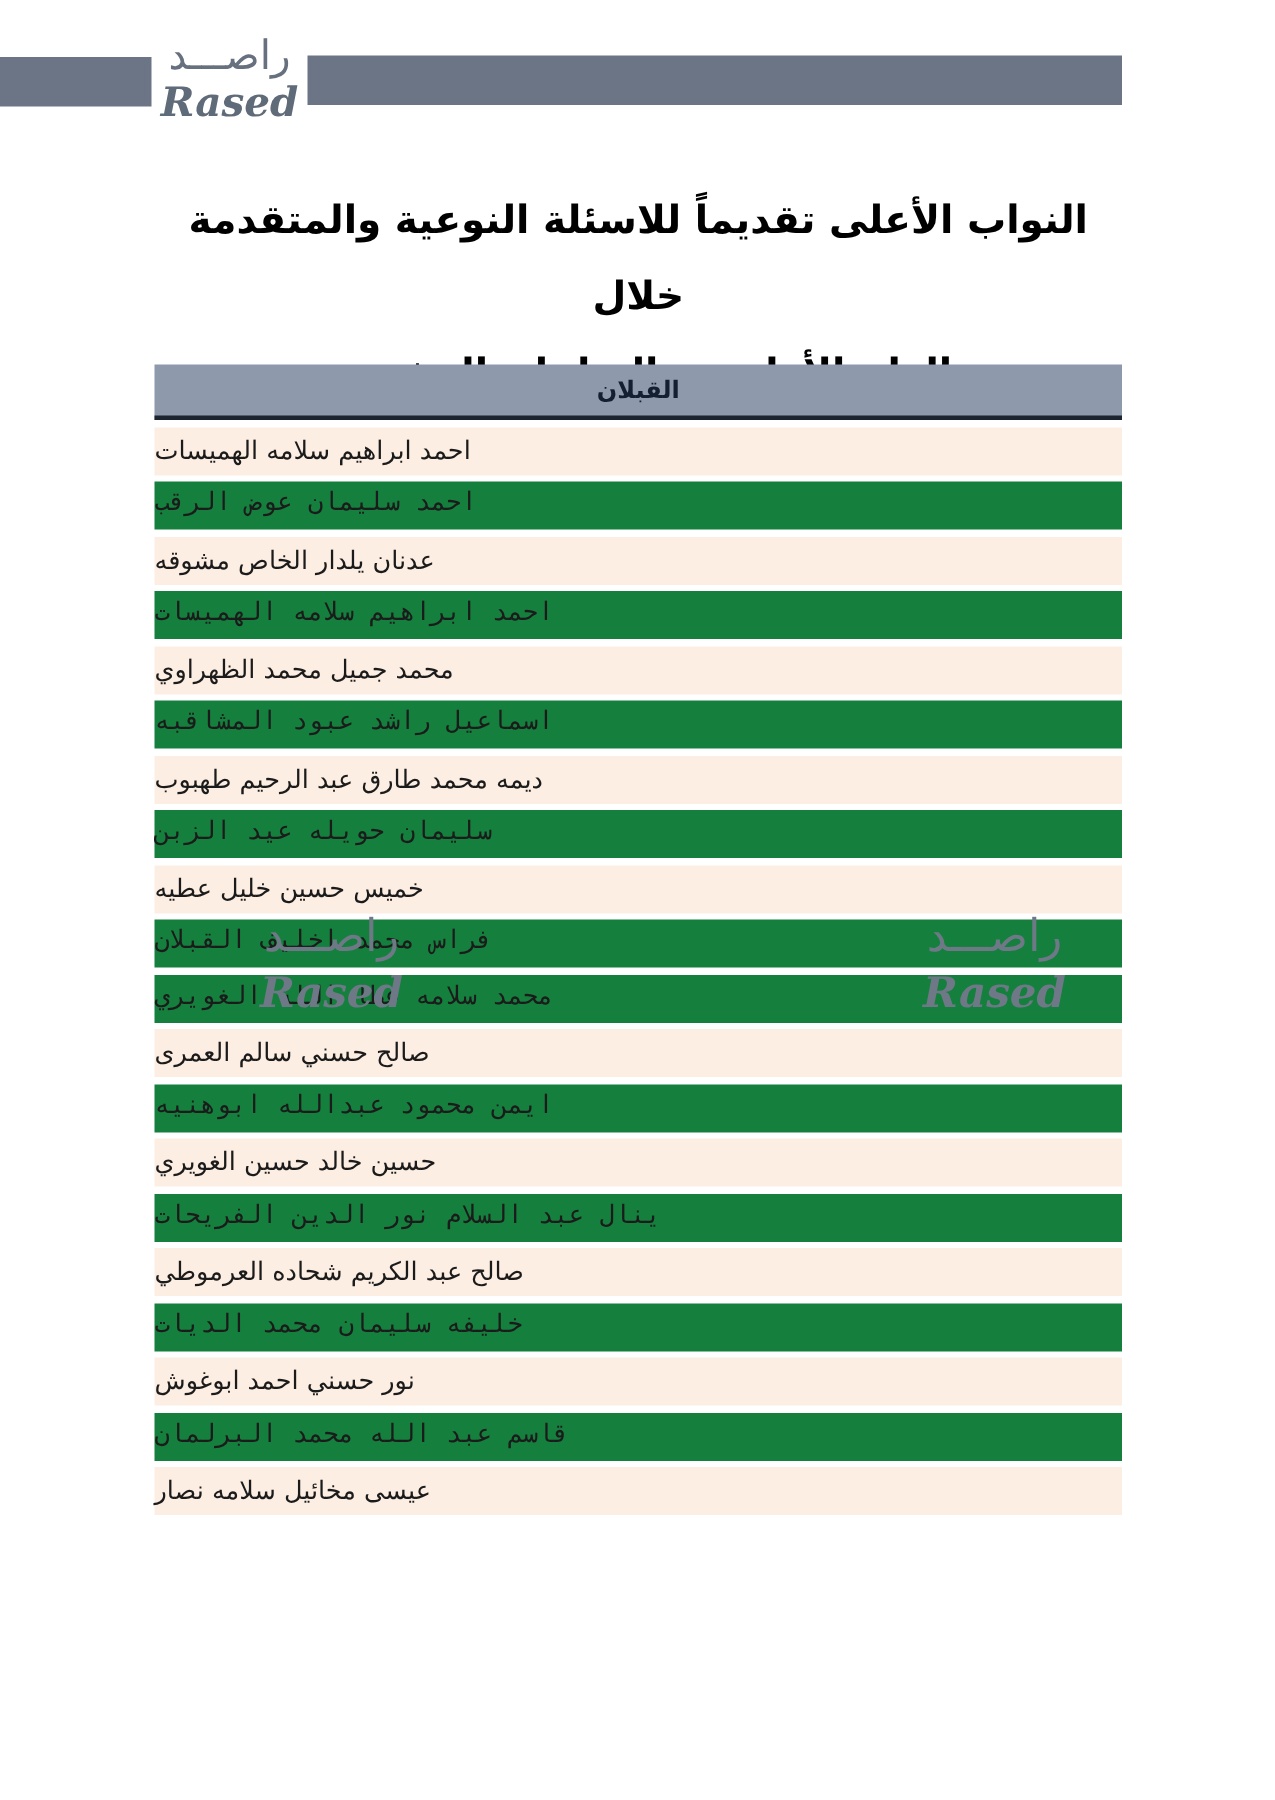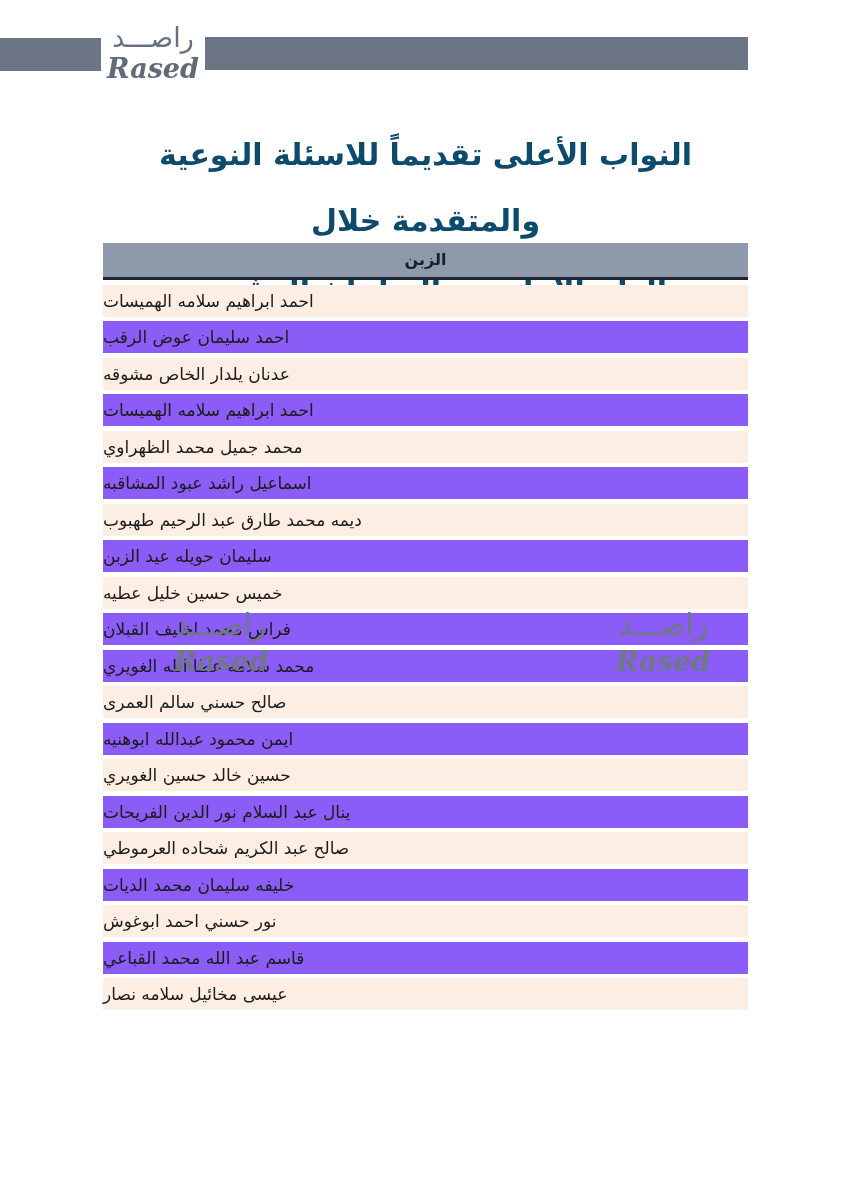--- a/index.html
+++ b/index.html
@@ -51,24 +51,24 @@
     width: 543px; height: 33px;
     background: #6b7585;
   }
   
   .title {
     position: absolute;
     left: 103px; top: 122px;
     width: 645px;
     direction: rtl;
     text-align: center;
-    font-size: 30px;
+    font-size: 26px;
     font-weight: 700;
-    color: #0c4a6e;
-    line-height: 66px;
+    color: #000000;
+    line-height: 51px;
   }
   
   .table {
     position: absolute;
     left: 103px; top: 243px;
     width: 645px;
   }
   .table-header {
     height: 34px;
     line-height: 34px;
@@ -84,21 +84,21 @@
     height: 32px;
     line-height: 32px;
     margin-top: 4.5px;
     text-align: left;
     direction: rtl;
     font-size: 17px;
     color: #1b1b1b;
     white-space: nowrap;
   }
   .row-peach { background: #fdeee3; }
-  .row-gray  { background: #8b5cf6; }
+  .row-gray  { background: #15803d; font-family: Liberation Mono, monospace; }
   
   .watermark {
     position: absolute;
     top: 606px;
     width: 140px;
     text-align: center;
     color: #6f7887;
     pointer-events: none;
   }
   .watermark .wm-arabic {
@@ -141,41 +141,41 @@
   <div class="logo-arabic">راصـــد</div>
   <div class="logo-latin">Rased</div>
   <div class="top-bar"></div>
 
   <div class="title">
     <div>النواب الأعلى تقديماً للاسئلة النوعية والمتقدمة خلال</div>
     <div>العام الأول من البرلمان العشرين</div>
   </div>
 
   <div class="table">
-    <div class="table-header">الزبن</div>
+    <div class="table-header">القبلان</div>
     <div>
         <div class="row row-peach">احمد ابراهيم سلامه الهميسات</div>
         <div class="row row-gray">احمد سليمان عوض الرقب</div>
         <div class="row row-peach">عدنان يلدار الخاص مشوقه</div>
         <div class="row row-gray">احمد ابراهيم سلامه الهميسات</div>
         <div class="row row-peach">محمد جميل محمد الظهراوي</div>
         <div class="row row-gray">اسماعيل راشد عبود المشاقبه</div>
         <div class="row row-peach">ديمه محمد طارق عبد الرحيم طهبوب</div>
         <div class="row row-gray">سليمان حويله عيد الزبن</div>
         <div class="row row-peach">خميس حسين خليل عطيه</div>
         <div class="row row-gray">فراس محمد اخليف القبلان</div>
         <div class="row row-gray">محمد سلامه عطا الله الغويري</div>
         <div class="row row-peach">صالح حسني سالم العمرى</div>
         <div class="row row-gray">ايمن محمود عبدالله ابوهنيه</div>
         <div class="row row-peach">حسين خالد حسين الغويري</div>
         <div class="row row-gray">ينال عبد السلام نور الدين الفريحات</div>
         <div class="row row-peach">صالح عبد الكريم شحاده العرموطي</div>
         <div class="row row-gray">خليفه سليمان محمد الديات</div>
         <div class="row row-peach">نور حسني احمد ابوغوش</div>
-        <div class="row row-gray">قاسم عبد الله محمد القباعي</div>
+        <div class="row row-gray">قاسم عبد الله محمد البرلمان</div>
         <div class="row row-peach">عيسى مخائيل سلامه نصار</div>
       </div>
   </div>
 
   <div class="watermark watermark-left">
     <span class="wm-arabic">راصـــد</span>
     <span class="wm-latin">Rased</span>
   </div>
   <div class="watermark watermark-right">
     <span class="wm-arabic">راصـــد</span>

